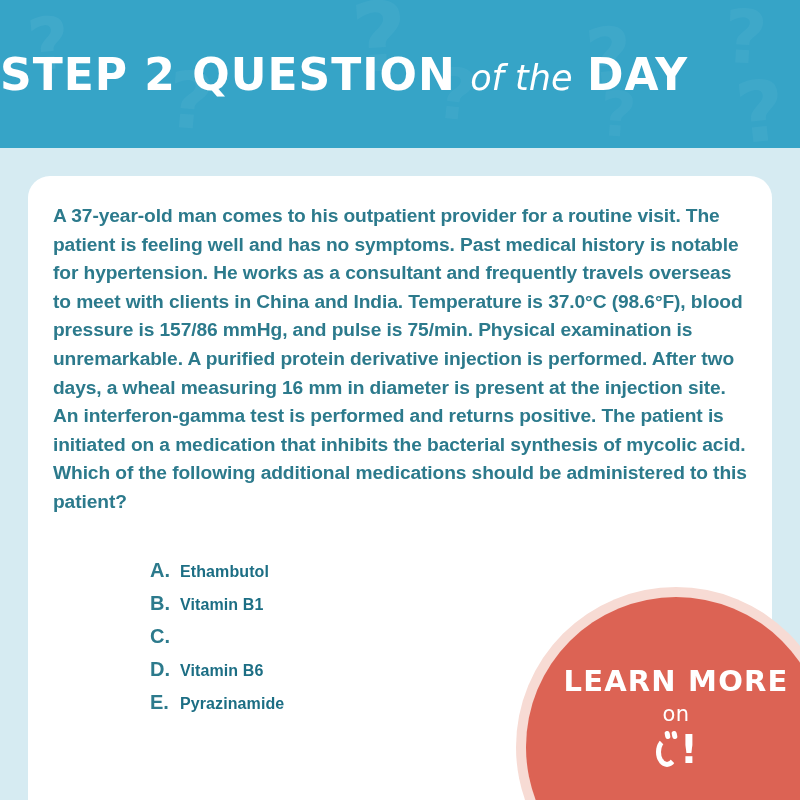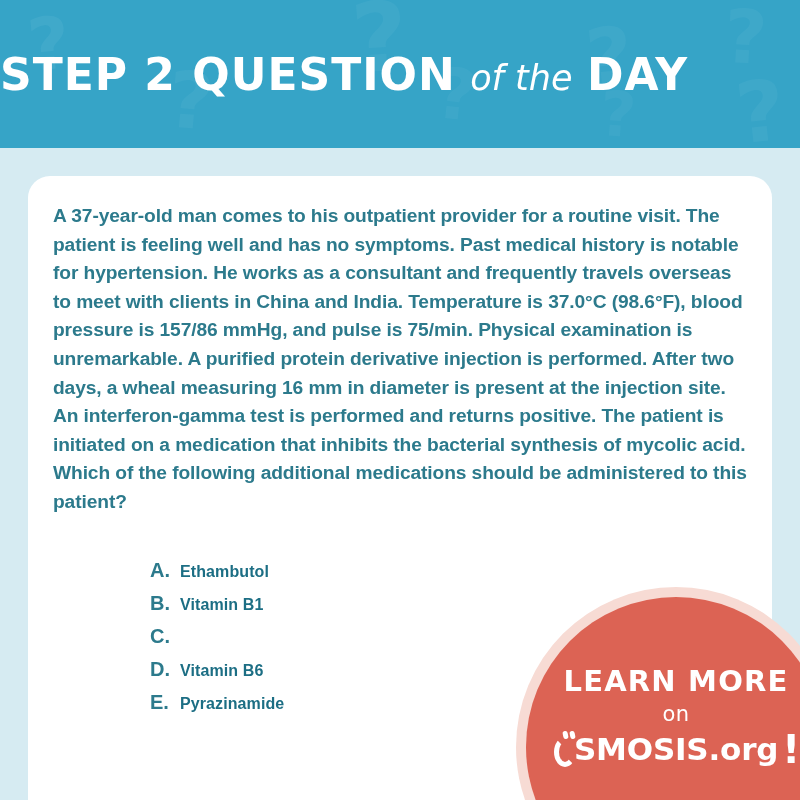--- a/index.html
+++ b/index.html
@@ -269,19 +269,18 @@
     <div id="badge-circle"></div>
     <div id="badge-content">
       <div id="badge-learn-more">LEARN MORE</div>
       <div id="badge-on">on</div>
       <div id="badge-logo-row">
         <span id="badge-osmosis-mark">
           <span class="arc"></span>
           <span class="dot d1"></span>
           <span class="dot d2"></span>
         </span>
-        <span id="badge-osmosis-text">SMOSIS.org</span>
         <span id="badge-bang">!</span>
       </div>
     </div>
   </div>
 
 </div>
 
 </body></html>

